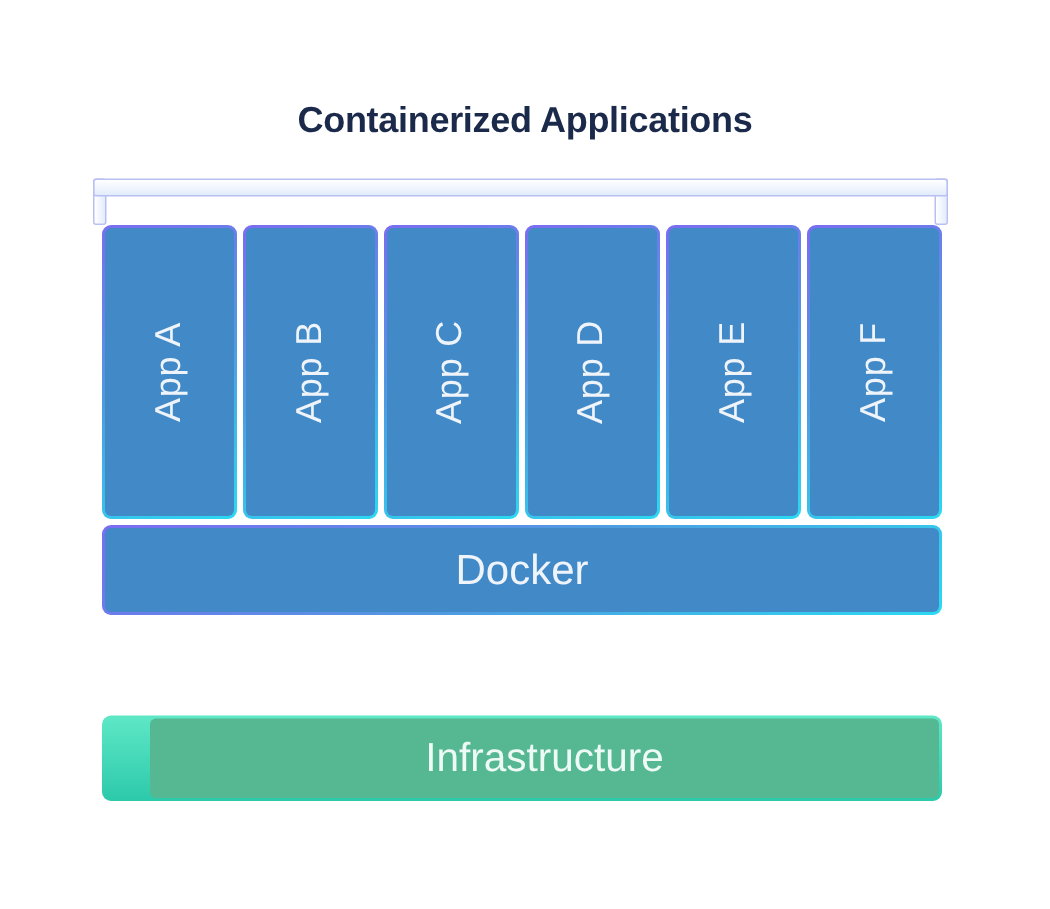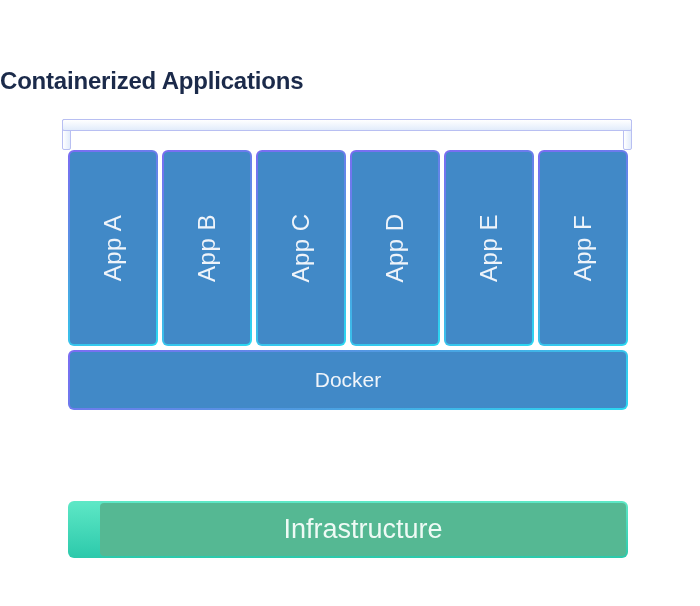--- a/index.html
+++ b/index.html
@@ -14,20 +14,21 @@
     height: 606px;
     background: var(--background, #ffffff);
     overflow: hidden;
   }
   .title {
     position: absolute;
     top: 64px;
     left: 0;
     width: 100%;
     margin: 0;
+    text-align: center;
     font-size: 24px;
     line-height: 34px;
     font-weight: 700;
     letter-spacing: -0.2px;
     color: var(--title-text, #1b2a4a);
   }
   
   .bracket {
     position: absolute;
     left: 62px;
@@ -114,34 +115,34 @@
     box-sizing: border-box;
   }
   .layer.docker {
     top: 350px;
     height: 60px;
     background: linear-gradient(150deg, var(--border-violet, #7b6cf2) 0%, #4f9be0 50%, var(--border-cyan, #2bd9f2) 100%);
   }
   .layer.docker .inner {
     background: var(--container-blue, #4189c7);
     color: var(--container-text, #eff4fa);
-    font-size: 21px;
+    font-size: 28px;
   }
   .layer.host {
     top: 415px;
     height: 57px;
     background: linear-gradient(150deg, var(--host-border-light, #e6effc) 0%, var(--host-border-dark, #9edcf2) 100%);
   }
   .layer.host .inner {
     background: var(--host-fill, #d8e8f7);
     color: var(--host-text, #20304a);
     font-size: 27px;
   }
   .layer.infra {
-    top: 501px;
+    top: 477px;
     height: 57px;
     background: linear-gradient(180deg, var(--infra-border-light, #5ee8c6) 0%, var(--infra-border-dark, #2cc9ab) 100%);
     padding-left: 32px;
   }
   .layer.infra .inner {
     background: var(--infra-fill, #55b893);
     color: var(--infra-text, #eefaf5);
     font-size: 27px;
   }
 </style>

